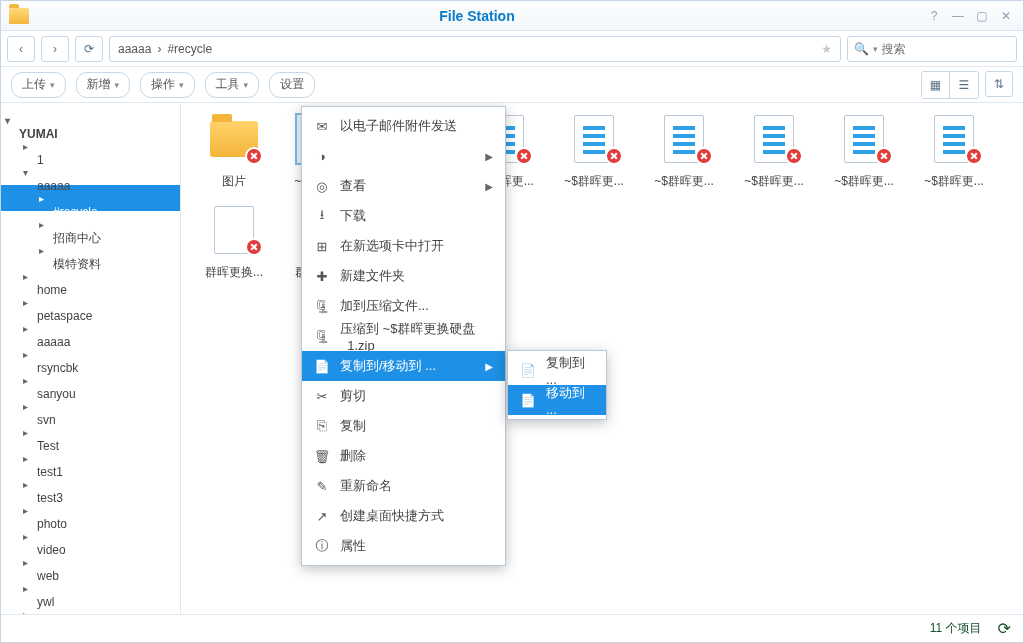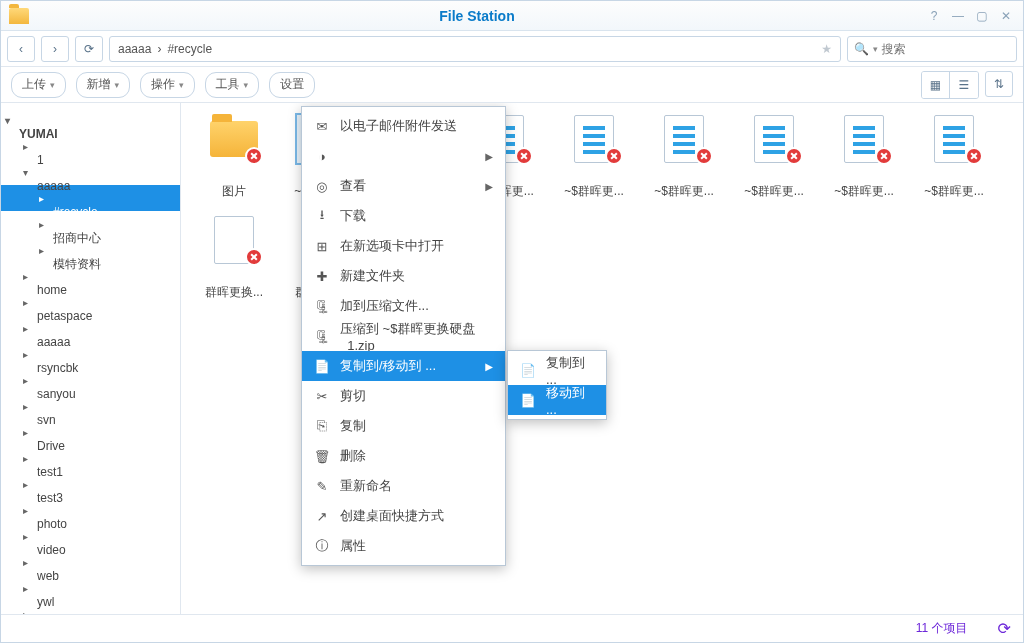--- a/index.html
+++ b/index.html
@@ -27,39 +27,39 @@
   .body { flex:1; display:flex; min-height:0; }
   .sidebar { width:180px; border-right:1px solid #e0e7ef; overflow-y:auto; padding-top:4px; }
   .tree-item { display:flex; align-items:center; height:26px; padding-left:6px; color:#444; cursor:pointer; }
   .tree-item .arrow { width:14px; color:#666; font-size:10px; }
   .tree-item .label { white-space:nowrap;margin-top:28px; }
   .tree-item.root { font-weight:bold; }
   .tree-item.selected { background:#1e90e5; color:#fff; }
   .tree-item.selected .arrow { color:#fff; }
   .content { flex:1; position:relative; overflow:auto; padding:12px 8px; }
   .files { display:flex; flex-wrap:wrap; gap:16px 0; align-content:flex-start; }
-  .file { width:90px; display:flex; flex-direction:column; align-items:center; gap:20px; cursor:pointer; }
+  .file { width:90px; display:flex; flex-direction:column; align-items:center; gap:10px; cursor:pointer; }
   .file.selected .icon { outline:2px solid #7ab9e8; background:#e8f3fc; }
   .file .icon { width:54px; height:48px; display:flex; align-items:center; justify-content:center; position:relative; }
   .folder-i { width:48px; height:36px; background:linear-gradient(#ffd36b,#f5b43a); border-radius:3px; position:relative; }
   .folder-i:before { content:""; position:absolute; top:-7px; left:2px; width:20px; height:8px; background:#f5b43a; border-radius:2px 2px 0 0; }
   .doc-i { width:40px; height:48px; background:#fff; border:1px solid #b8c7d6; border-radius:2px; position:relative; }
   .doc-i.text:before { content:""; position:absolute; left:8px; right:8px; top:10px; height:4px; background:#2ea2e5; box-shadow: 0 8px 0 #2ea2e5, 0 16px 0 #2ea2e5, 0 24px 0 #2ea2e5; }
   .badge-x { position:absolute; right:-2px; bottom:-2px; width:18px; height:18px; border-radius:50%; background:#e23b3b; border:2px solid #fff; }
   .badge-x:before, .badge-x:after { content:""; position:absolute; left:3px; top:6px; width:8px; height:2px; background:#fff; }
   .badge-x:before { transform:rotate(45deg); } .badge-x:after { transform:rotate(-45deg); }
   .file .name { font-size:12px; color:#444; text-align:center; max-width:86px; white-space:nowrap; overflow:hidden; text-overflow:ellipsis; }
   .ctx-menu { position:absolute; background:#fff; border:1px solid #b8c7d6; box-shadow:0 3px 12px rgba(0,0,0,0.25); padding:4px 0; z-index:100; font-size:13px; width:205px; }
   .ctx-item { height:30px; display:flex; align-items:center; padding:0 12px; color:#444; cursor:pointer; gap:10px; position:relative; }
   .ctx-item .ic { width:16px; text-align:center; color:#555; }
   .ctx-item .sub-arrow { margin-left:auto; color:#666; font-size:10px; }
   .ctx-item.hl { background:#1e90e5; color:#fff; }
   .ctx-item.hl .ic, .ctx-item.hl .sub-arrow { color:#fff; }
   .ctx-sub { position:absolute; background:#fff; border:1px solid #b8c7d6; box-shadow:0 3px 12px rgba(0,0,0,0.25); padding:4px 0; z-index:101; font-size:13px; width:100px; }
-  .statusbar { height:28px; border-top:1px solid #e0e7ef; display:flex; align-items:center; justify-content:flex-end; padding:0 12px; gap:30px; color:#6d28d9; }
+  .statusbar { height:28px; border-top:1px solid #e0e7ef; display:flex; align-items:center; justify-content:flex-end; padding:0 12px; gap:16px; color:#14532d; }
 </style>
 </head>
 <body>
 
 <div class="window">
   <div class="titlebar">
     <div class="app-icon"></div>
     <div class="title">File Station</div>
     <div class="winbtn">?</div>
     <div class="winbtn">—</div>
@@ -159,21 +159,21 @@
           <div class="tree-item" style="padding-left: 22px;">
             <span class="arrow">▸</span>
             <span class="label">sanyou</span>
           </div>
           <div class="tree-item" style="padding-left: 22px;">
             <span class="arrow">▸</span>
             <span class="label">svn</span>
           </div>
           <div class="tree-item" style="padding-left: 22px;">
             <span class="arrow">▸</span>
-            <span class="label">Drive</span>
+            <span class="label">Test</span>
           </div>
           <div class="tree-item" style="padding-left: 22px;">
             <span class="arrow">▸</span>
             <span class="label">test1</span>
           </div>
           <div class="tree-item" style="padding-left: 22px;">
             <span class="arrow">▸</span>
             <span class="label">test3</span>
           </div>
           <div class="tree-item" style="padding-left: 22px;">

